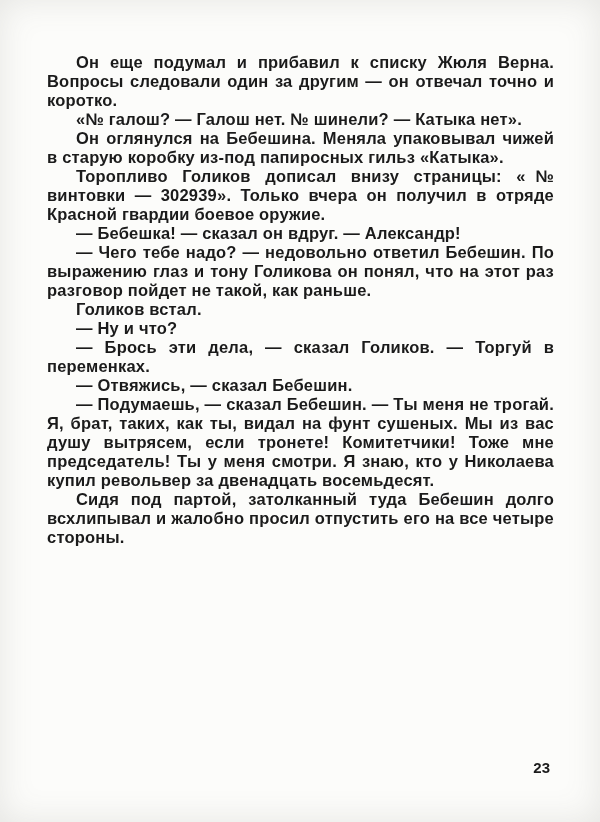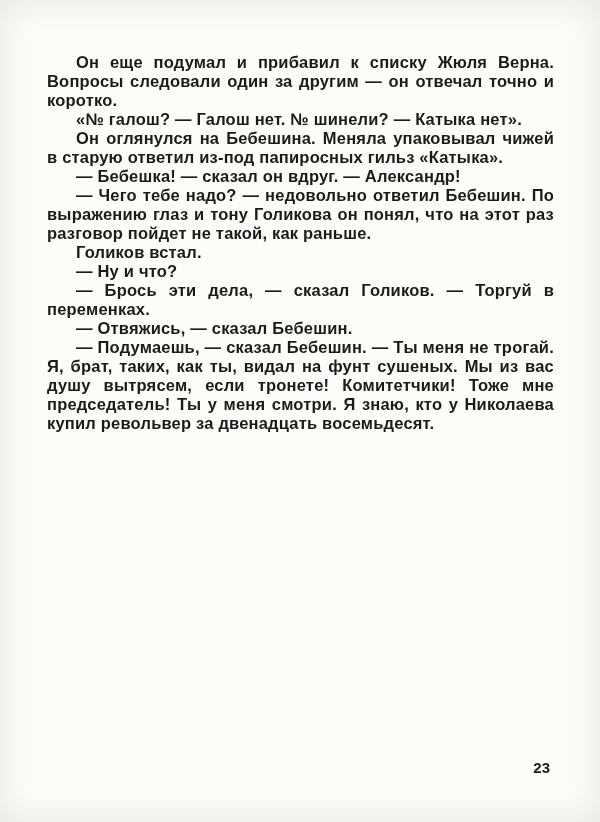--- a/index.html
+++ b/index.html
@@ -47,23 +47,25 @@
     font-size: 15px;
   }
 </style>
 </head>
 <body style="--page_bg: #fcfcfa; --text_color: #1b1b1b;">
 
 <div class="page">
   <div class="text-block">
       <p class="para indent">Он еще подумал и прибавил к списку Жюля Верна. Вопросы следовали один за другим — он отвечал точно и коротко.</p>
       <p class="para indent">«№ галош? — Галош нет. № шинели? — Катыка нет».</p>
-      <p class="para indent">Он оглянулся на Бебешина. Меняла упаковывал чижей в старую ответил из-под папиросных гильз «Катыка».</p>
+      <p class="para indent">Он оглянулся на Бебешина. Меняла упаковывал чижей в старую коробку из-под папиросных гильз «Катыка».</p>
+      <p class="para indent">Торопливо Голиков дописал внизу страницы: «№ винтовки — 302939». Только вчера он получил в отряде Красной гвардии боевое оружие.</p>
       <p class="para indent">— Бебешка! — сказал он вдруг. — Александр!</p>
       <p class="para indent">— Чего тебе надо? — недовольно ответил Бебешин. По выражению глаз и тону Голикова он понял, что на этот раз разговор пойдет не такой, как раньше.</p>
       <p class="para indent">Голиков встал.</p>
       <p class="para indent">— Ну и что?</p>
       <p class="para indent">— Брось эти дела, — сказал Голиков. — Торгуй в переменках.</p>
       <p class="para indent">— Отвяжись, — сказал Бебешин.</p>
       <p class="para indent">— Подумаешь, — сказал Бебешин. — Ты меня не трогай. Я, брат, таких, как ты, видал на фунт сушеных. Мы из вас душу вытрясем, если тронете! Комитетчики! Тоже мне председатель! Ты у меня смотри. Я знаю, кто у Николаева купил револьвер за двенадцать восемьдесят.</p>
+      <p class="para indent">Сидя под партой, затолканный туда Бебешин долго всхлипывал и жалобно просил отпустить его на все четыре стороны.</p>
     </div>
   <div class="page-number">23</div>
 </div>
 
 </body></html>

